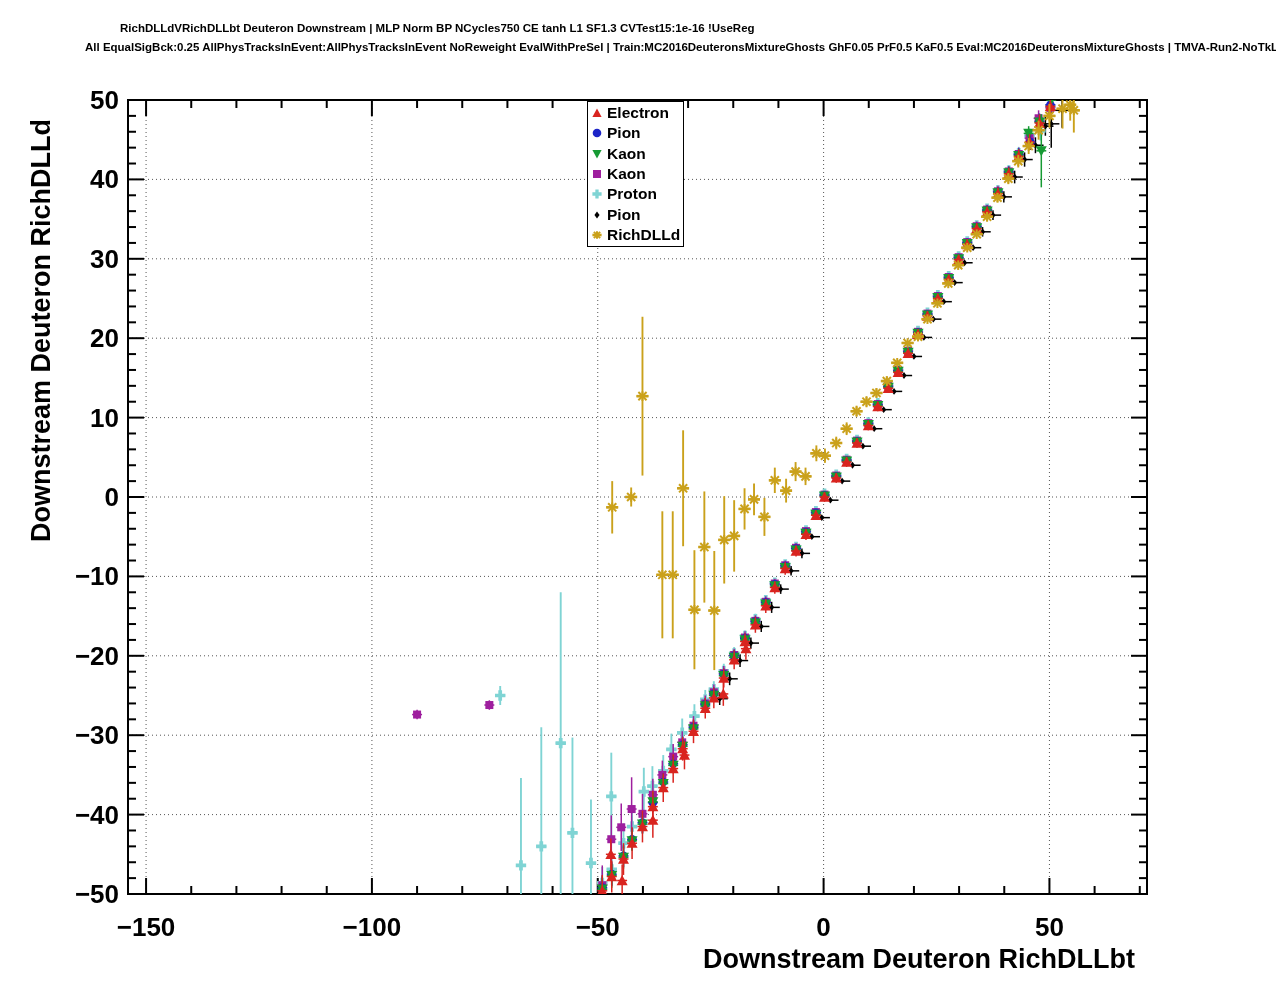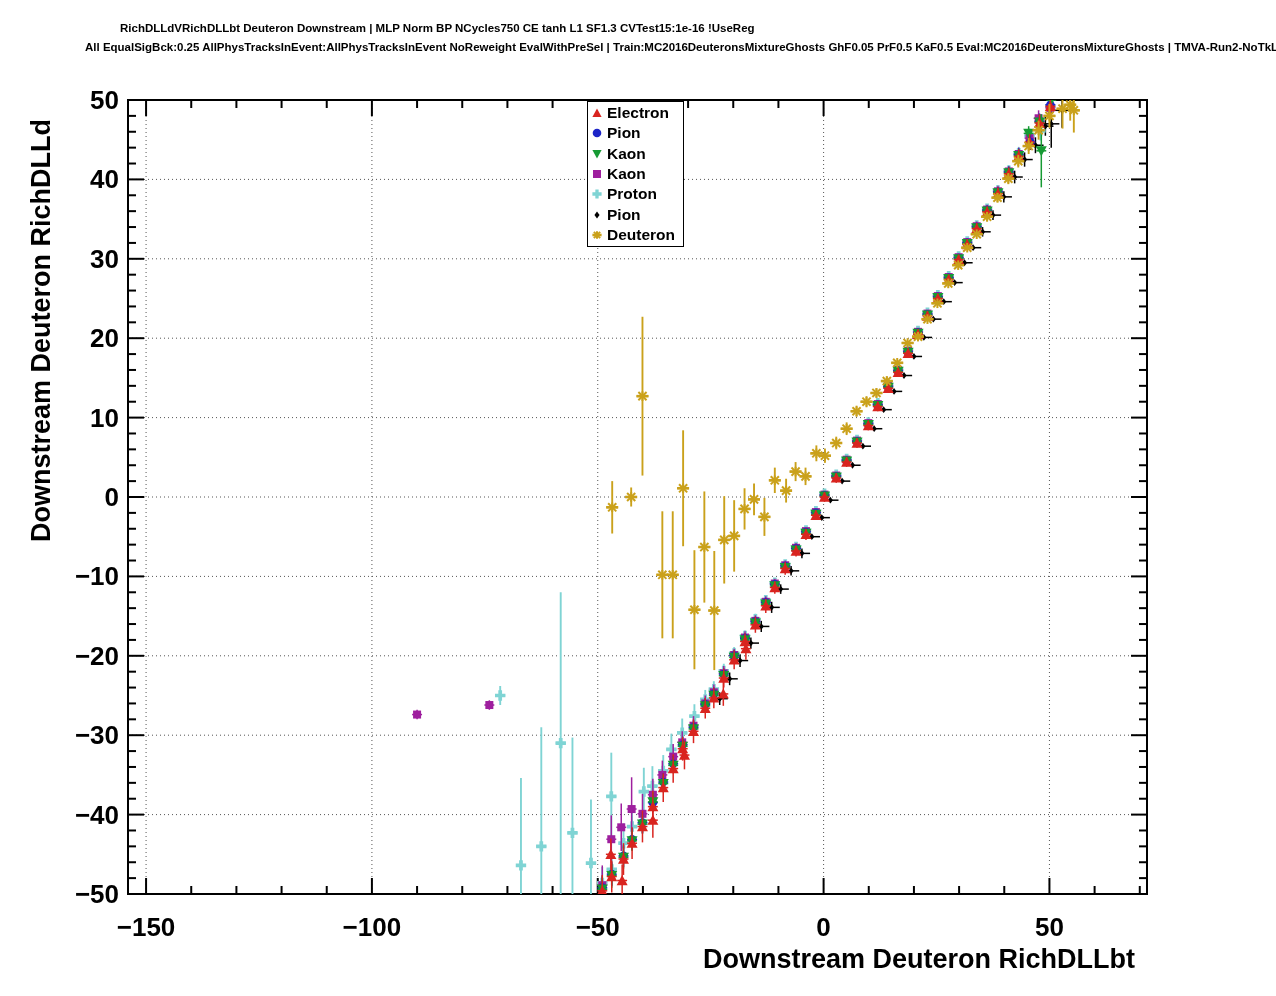--- a/index.html
+++ b/index.html
@@ -1279,15 +1279,15 @@
   </div>
   <div class="lrow">
     <svg class="lmark" viewBox="0 0 14 14">
         <g>
           <line x1="2.4000000000000004" x2="11.6" y1="7" y2="7" stroke="#caa11b" stroke-width="2.6"></line>
           <line x1="7" x2="7" y1="3.3200000000000003" y2="10.68" stroke="#caa11b" stroke-width="2"></line>
           <line x1="3.872" x2="10.128" y1="3.872" y2="10.128" stroke="#caa11b" stroke-width="2"></line>
           <line x1="3.872" x2="10.128" y1="10.128" y2="3.872" stroke="#caa11b" stroke-width="2"></line>
         </g>
       </svg>
-    <span class="llab">Deuteron</span>
+    <span class="llab">RichDLLd</span>
   </div>
 </div>
 
 </body></html>

